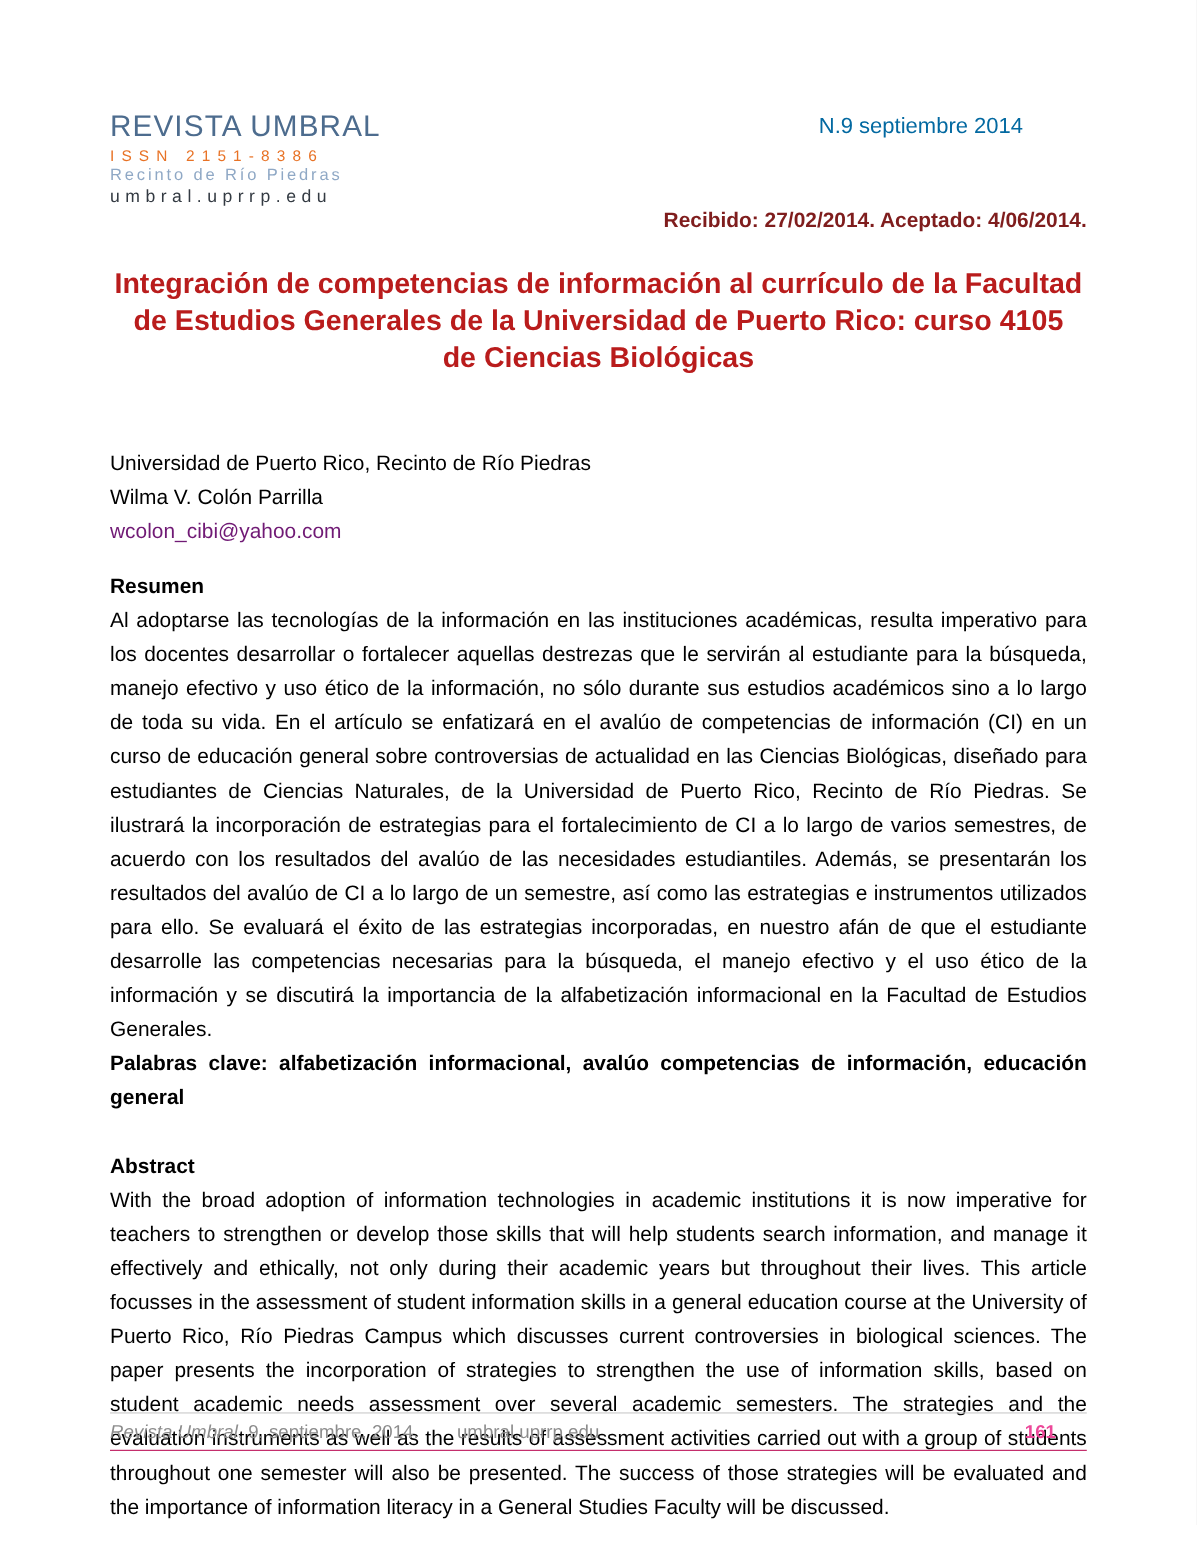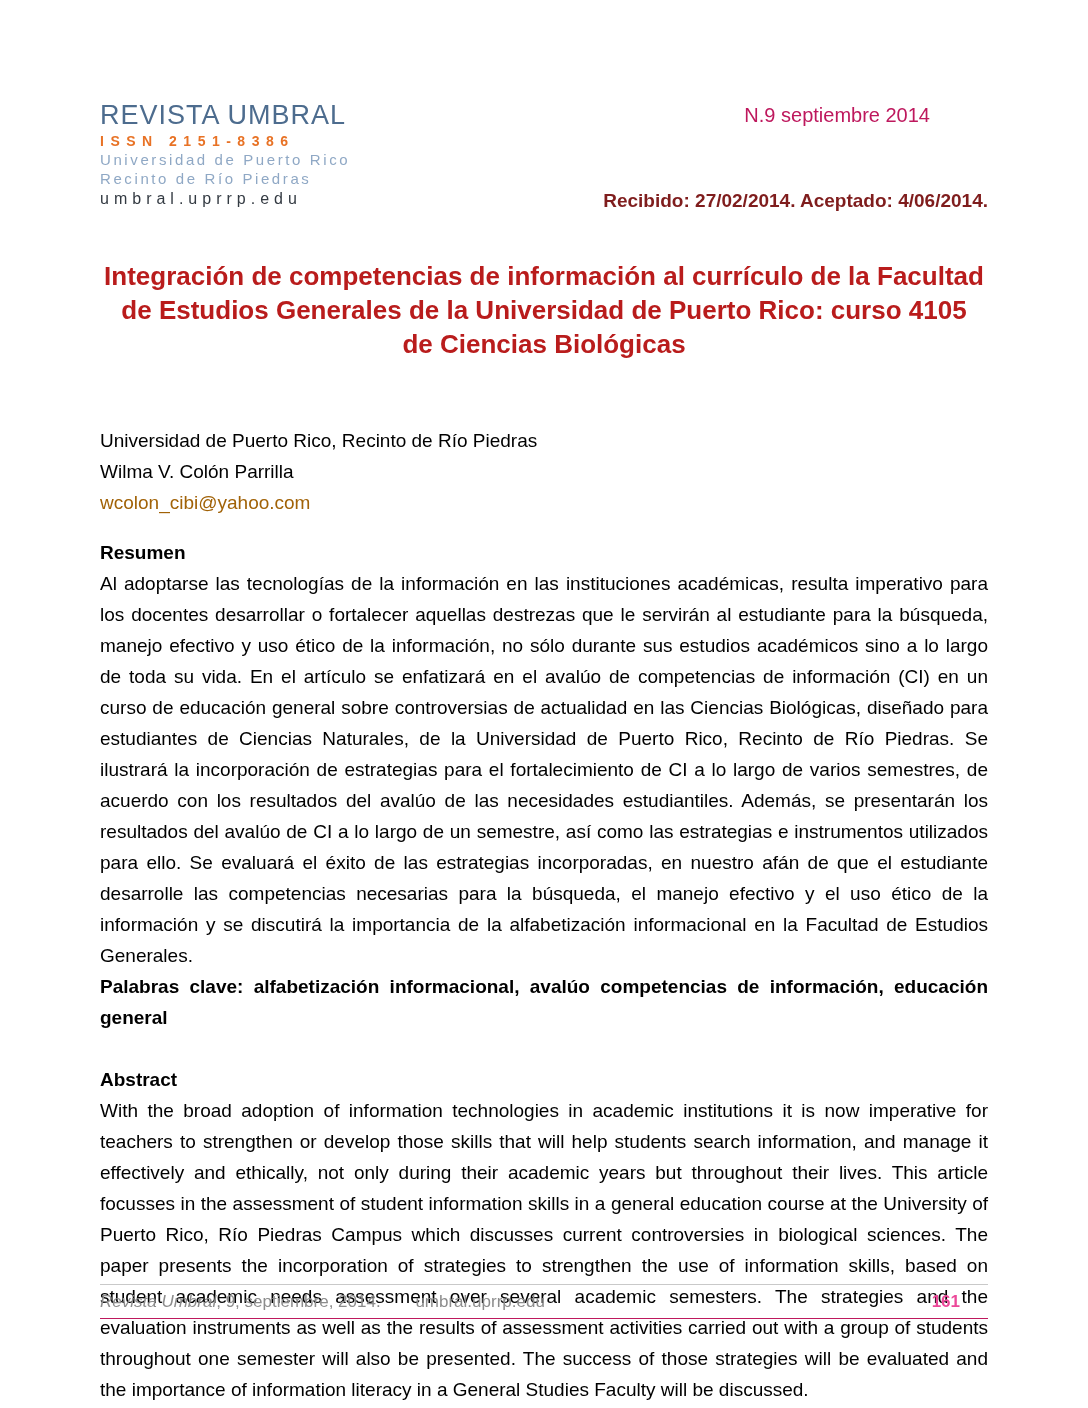--- a/index.html
+++ b/index.html
@@ -24,42 +24,42 @@
   .logo { margin-top: 102px; line-height: 1; }
   .logo-title {
     font-size: 27px;
     letter-spacing: 1px;
     color: #4d6c8e;
     font-weight: 500;
   }
   .logo-issn {
     margin-top: 5px;
     font-size: 14px;
-    font-weight: bold;
+    font-weight: normal;
     letter-spacing: 6.5px;
     color: #e87225;
   }
   .logo-inst {
     margin-top: 4px;
     font-size: 15px;
     letter-spacing: 2.6px;
     color: #8fa8c5;
   }
   .logo-url {
     margin-top: 5px;
     font-size: 16px;
     letter-spacing: 5px;
     color: #333a42;
   }
   .issue {
     position: absolute;
     top: 104px;
     right: 158px;
     font-size: 20px;
-    color: #be185d;
+    color: #0369a1;
   }
   .received {
     position: absolute;
     top: 190px;
     right: 100px;
     font-size: 19px;
     font-weight: bold;
     color: #7f1d1d;
   }
   
@@ -67,21 +67,21 @@
     margin: 52px auto 0 auto;
     width: 880px;
     font-size: 26px;
     font-weight: bold;
     line-height: 34px;
     text-align: center;
     color: #b91c1c;
   }
   .author { margin-top: 64px; font-size: 19px; line-height: 31px; }
   .email {
-    color: #a16207;
+    color: #701a75;
     text-decoration: none;
     font-size: 19px;
     line-height: 31px;
     display: inline-block;
   }
   .sec-heading {
     margin-top: 19px;
     font-size: 19px;
     font-weight: bold;
     line-height: 31px;
@@ -131,21 +131,20 @@
 
   <div class="issue">N.9 septiembre 2014</div>
 
   <div class="received">Recibido: 27/02/2014. Aceptado: 4/06/2014.</div>
 
   <div class="content">
 
     <div class="logo">
       <div class="logo-title">REVISTA UMBRAL</div>
       <div class="logo-issn">ISSN 2151-8386</div>
-      <div class="logo-inst">Universidad de Puerto Rico</div>
       <div class="logo-inst">Recinto de Río Piedras</div>
       <div class="logo-url">umbral.uprrp.edu</div>
     </div>
 
     <h1 class="title">Integración de competencias de información al currículo de la Facultad de Estudios Generales de la Universidad de Puerto Rico: curso 4105 de Ciencias Biológicas</h1>
 
     <div class="author">
       <div>Universidad de Puerto Rico, Recinto de Río Piedras</div>
       <div>Wilma V. Colón Parrilla</div>
       <a class="email" href="#">wcolon_cibi@yahoo.com</a>

